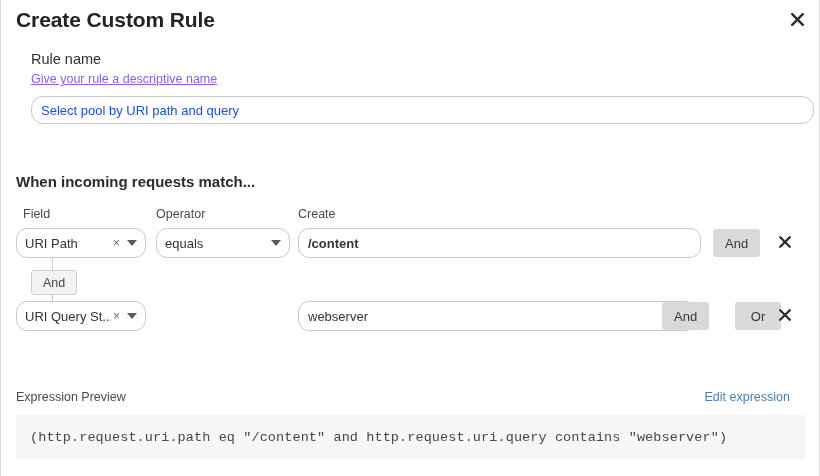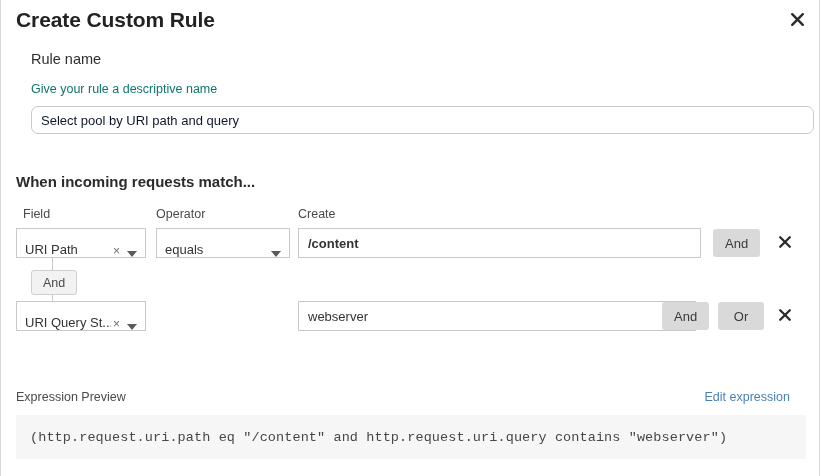--- a/index.html
+++ b/index.html
@@ -63,35 +63,36 @@
     top: 50px;
     width: 790px;
   }
   .label-strong {
     font-size: 14.5px;
     color: #2f2f2f;
     line-height: 18px;
   }
   .label-sub {
     font-size: 12.5px;
-    color: #0f766e;
+    color: #8b5cf6;
     line-height: 17px;
-    margin-top: 13px;
+    margin-top: 3px;
+    text-decoration: underline;
   }
   .rule-name-input {
     display: block;
     margin-top: 8px;
     width: 783px;
     height: 28px;
     padding: 8px 9px;
     font-family: "Liberation Sans", sans-serif;
     font-size: 13px;
-    color: #0f172a;
+    color: #1d4ed8;
     border: 1px solid #c9c9c9;
-    border-radius: 7px;
+    border-radius: 12px;
     background: #ffffff;
     outline: none;
   }
 
   
   .section-match-title {
     position: absolute;
     left: 15px;
     top: 173px;
     font-size: 15px;
@@ -128,26 +129,26 @@
     width: 100%;
     height: 30px;
   }
   .row-0 { top: 0px; }
   .row-1 { top: 73px; }
 
   .ctrl {
     position: absolute;
     height: 30px;
     border: 1px solid #c9c9c9;
-    border-radius: 0;
+    border-radius: 11px;
     background: #ffffff;
     font-size: 13px;
     color: #333333;
     display: flex;
-    align-items: flex-end;
+    align-items: center;
     padding: 0 8px;
     font-family: "Liberation Sans", sans-serif;
     cursor: pointer;
     user-select: none;
   }
 
   .field-select {
     left: 15px;
     width: 130px;
   }
@@ -220,21 +221,21 @@
     display: flex;
     align-items: center;
     justify-content: center;
   }
 
   
   .r0-and  { left: 712px; }
   .r0-del  { left: 772px; }
   
   .r1-and  { left: 661px; }
-  .r1-or   { left: 717px; }
+  .r1-or   { left: 734px; }
   .r1-del  { left: 772px; }
 
   
   .connector {
     position: absolute;
     left: 15px;
     top: 258px;
     width: 120px;
     height: 60px;
   }

